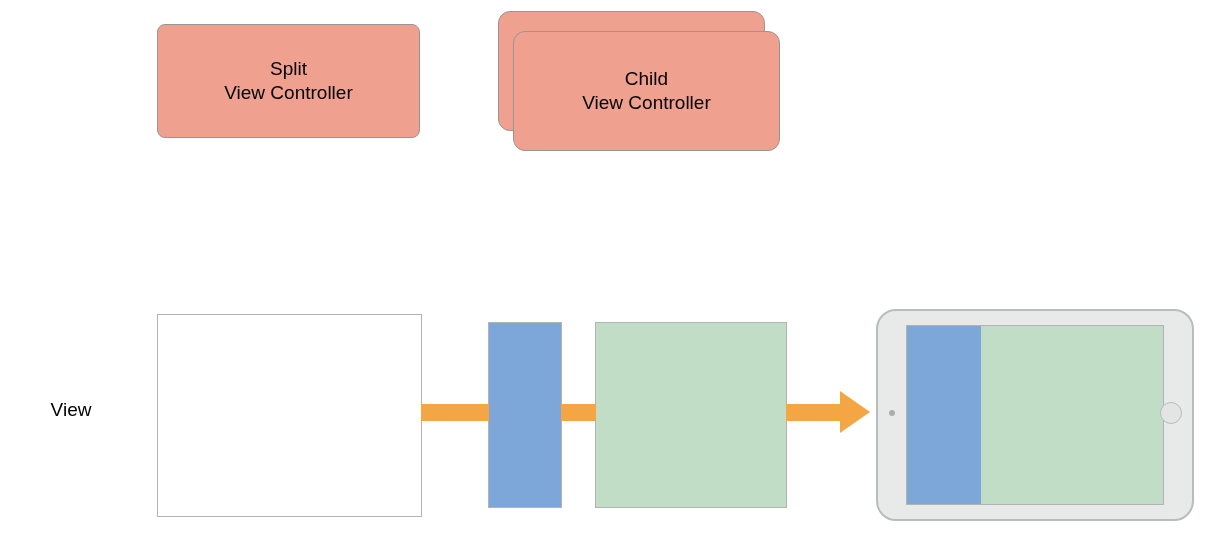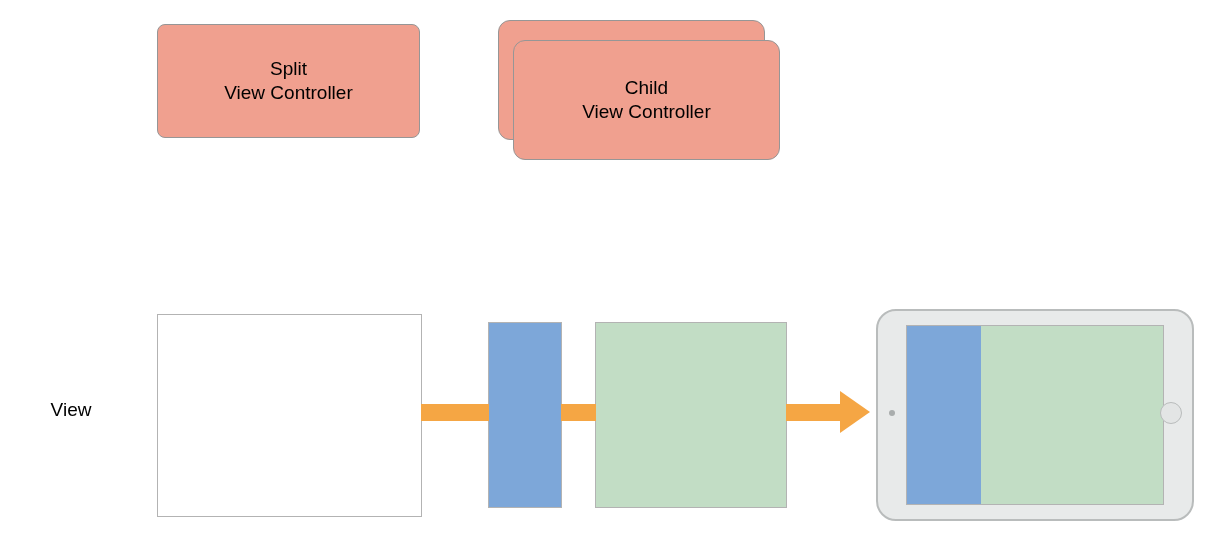--- a/index.html
+++ b/index.html
@@ -61,21 +61,21 @@
     left: 157px;
     top: 24px;
     width: 263px;
     height: 114px;
   }
 
   
   #child-stack {
     position: absolute;
     left: 498px;
-    top: 20px;
+    top: 11px;
     width: 300px;
     height: 140px;
     padding-left: 8px;
   }
   #card-child-vc-back {
     position: absolute;
     left: 0px;
     top: 0px;
     width: 267px;
     height: 120px;

